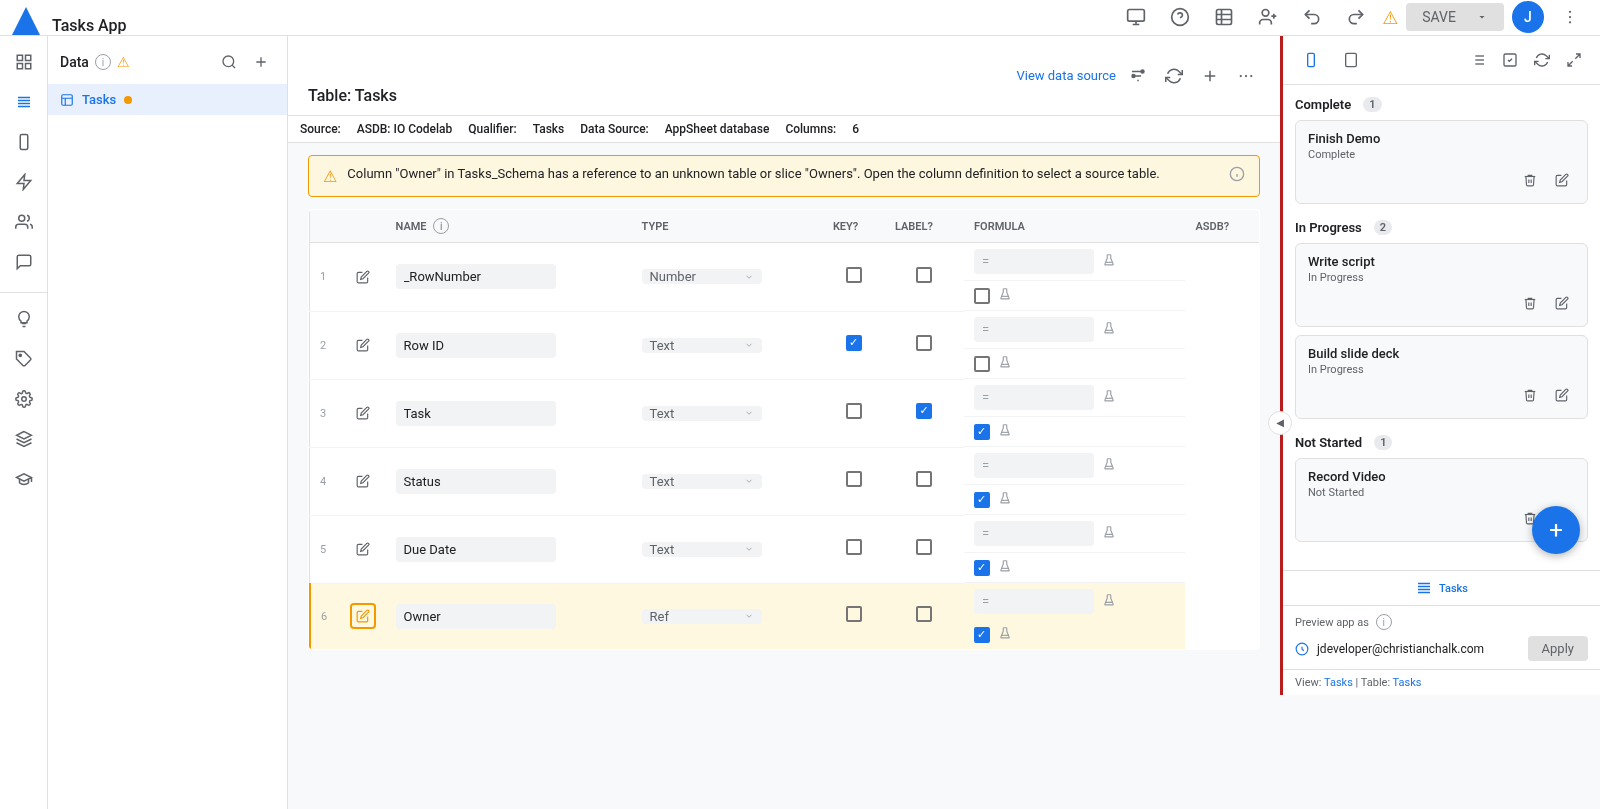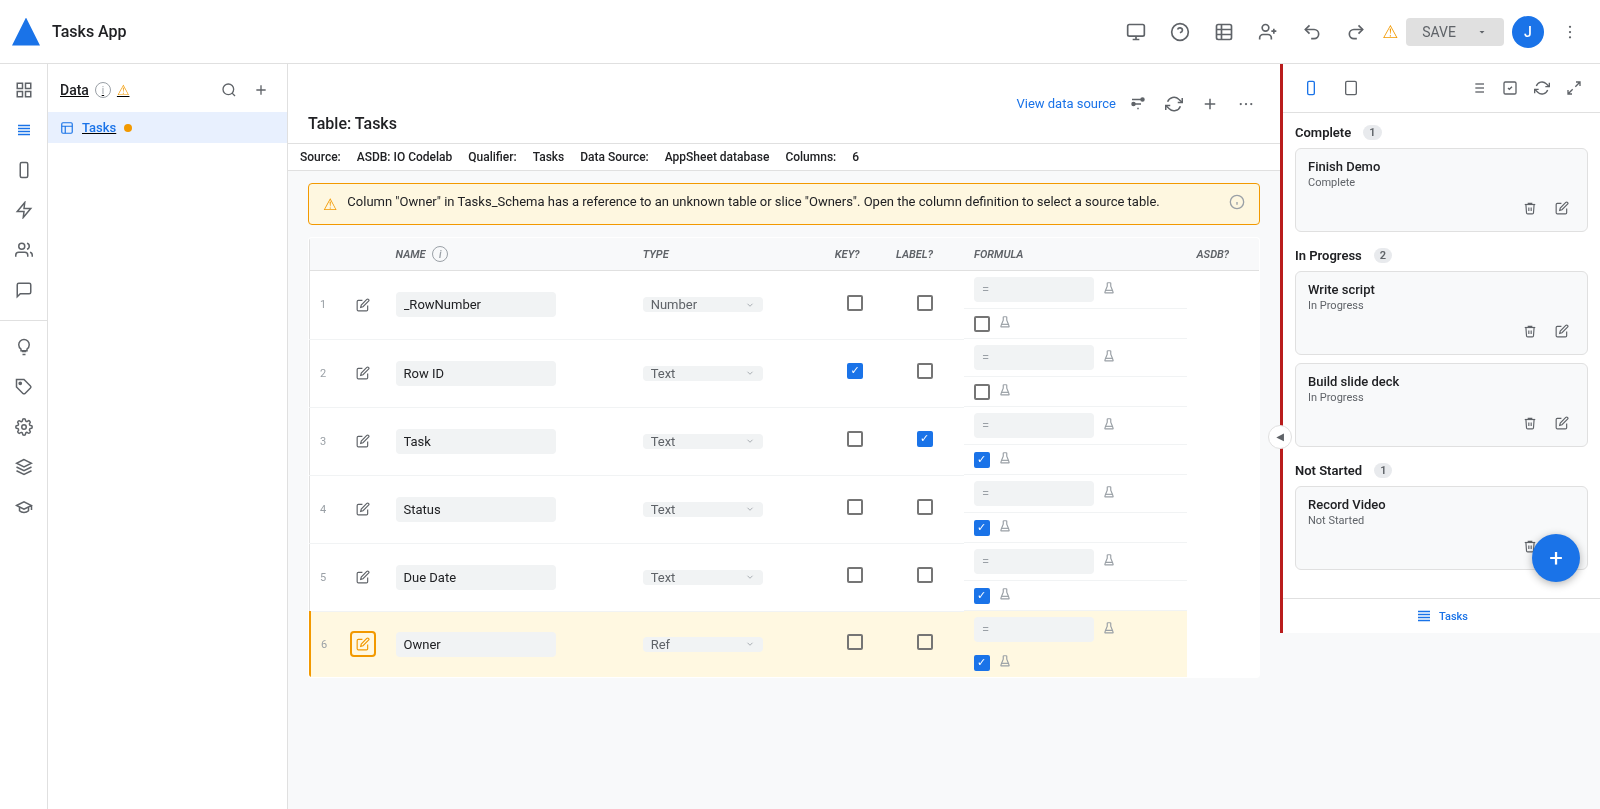--- a/index.html
+++ b/index.html
@@ -1,24 +1,24 @@
 <!DOCTYPE html>
 <html><head>
   <meta charset="utf-8">
   <style>
     * { box-sizing: border-box; margin: 0; padding: 0; font-family: 'Roboto', Arial, sans-serif; }
     body { width: 1600px; height: 809px; overflow: hidden; background: #f8f9fa; display: flex; flex-direction: column; }
 
     
     .topbar {
-      height: 64px;
+      height: 36px;
       background: #fff;
       border-bottom: 1px solid #e0e0e0;
       display: flex;
-      align-items: center;
+      align-items: flex-end;
       padding: 0 12px;
       gap: 8px;
       flex-shrink: 0;
     }
     .topbar-logo {
       width: 28px; height: 28px;
       background: #1a73e8;
       clip-path: polygon(50% 0%, 0% 100%, 100% 100%);
       margin-right: 4px;
     }
@@ -74,21 +74,20 @@
     .sidebar-narrow-btn.active { color: #1a73e8; }
 
     
     .data-panel {
       width: 240px;
       background: #fff;
       border-right: 1px solid #e0e0e0;
       display: flex;
       flex-direction: column;
       flex-shrink: 0;
-      text-decoration: underline;
     }
     .data-panel-header {
       display: flex; align-items: center;
       padding: 12px 12px 8px;
       gap: 6px;
     }
     .data-panel-header-icons { margin-left: auto; display: flex; gap: 4px; }
     .icon-btn-sm {
       width: 28px; height: 28px;
       border: none; background: transparent; cursor: pointer;
@@ -173,21 +172,20 @@
       flex: 1;
       overflow: auto;
       padding: 12px 20px;
     }
     table { width: 100%; border-collapse: collapse; background: #fff; border: 1px solid #e0e0e0; border-radius: 4px; overflow: hidden; }
     thead tr { background: #f8f9fa; }
     th {
       text-align: left; font-size: 11px; font-weight: 600; color: #5f6368;
       padding: 8px 10px; border-bottom: 1px solid #e0e0e0;
       white-space: nowrap;
-      font-style: italic;
     }
     td { padding: 6px 10px; border-bottom: 1px solid #f1f3f4; vertical-align: middle; }
     tr:last-child td { border-bottom: none; }
     tr.highlighted td { background: #fff8e1; }
     tr.highlighted td:first-child { border-left: 3px solid #f29900; }
 
     .row-num { font-size: 11px; color: #9aa0a6; width: 20px; }
     .edit-btn {
       width: 26px; height: 26px; border: none; background: transparent; cursor: pointer;
       display: flex; align-items: center; justify-content: center;
@@ -975,17 +973,38 @@
         <button class="fab-btn" style="bottom:16px;">+</button>
       </div>
 
       <div class="preview-bottom-tab">
         <svg width="18" height="18" viewBox="0 0 24 24" fill="none" stroke="#1a73e8" stroke-width="2">
             <path d="M4 6h16M4 10h16M4 14h16M4 18h16"></path>
           </svg>
         <span class="tab-label">Tasks</span>
       </div>
 
-
+      <div class="preview-footer">
+        <div class="preview-as-label">
+          <span>Preview app as</span>
+          <span class="info-circle" style="margin-left:4px;">i</span>
+        </div>
+        <div class="preview-email-row">
+          <svg width="14" height="14" viewBox="0 0 24 24" fill="none" stroke="#1a73e8" stroke-width="2">
+              <circle cx="12" cy="12" r="10"></circle>
+              <path d="M12 8v4l3 3"></path>
+            </svg>
+          <span class="email-text">jdeveloper@christianchalk.com</span>
+          <button class="apply-btn">Apply</button>
+        </div>
+      </div>
+
+      <div class="view-table-bar">
+        <span>View:</span>
+        <a>Tasks</a>
+        <span> | </span>
+        <span>Table:</span>
+        <a>Tasks</a>
+      </div>
     </div>
   </div>
 
 </div>
 
 </body></html>

